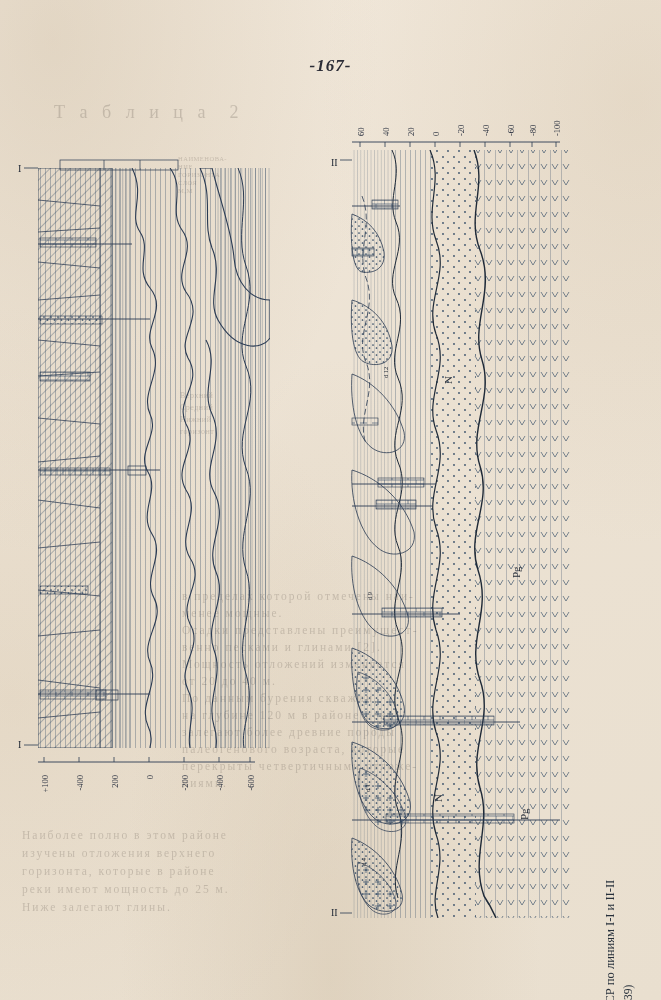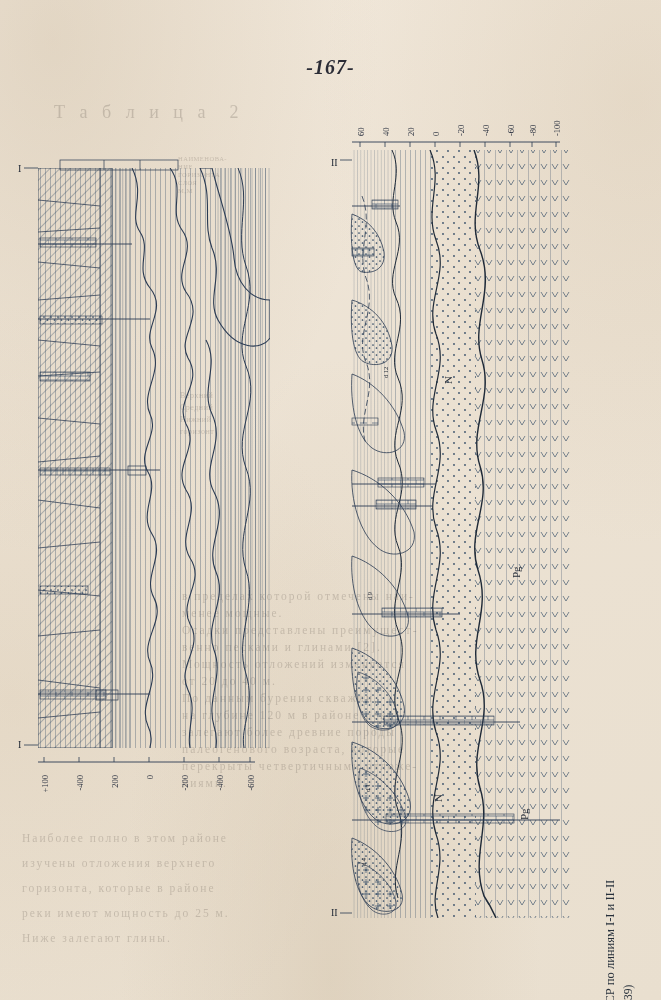--- a/index.html
+++ b/index.html
@@ -34,21 +34,21 @@
   }
   .pagenum {
     position: absolute;
     top: 56px;
     left: 0;
     width: 661px;
     text-align: center;
     font-family: "Liberation Serif", serif;
     font-weight: bold;
     font-style: italic;
-    font-size: 20px;
+    font-size: 17px;
     letter-spacing: 1px;
     color: #2b2c36;
   }
   
   .ghost {
     position: absolute;
     color: rgba(120,110,100,0.30);
     font-family: "Liberation Serif", serif;
     font-size: 11.5px;
     letter-spacing: 2px;
@@ -116,21 +116,21 @@
 венно песками и глинами [2].
 Мощность отложений изменяется
 от 20 до 40 м.
 По данным бурения скважин,
 на глубине 120 м в районе реки
 залегают более древние породы
 палеогенового возраста, которые
 перекрыты четвертичными отложе-
 ниями.</div>
 
-  <div class="ghost" style="left:22px; top:826px; line-height:25px;">Наиболее полно в этом районе
+  <div class="ghost" style="left:22px; top:826px; line-height:18px;">Наиболее полно в этом районе
 изучены отложения верхнего
 горизонта, которые в районе
 реки имеют мощность до 25 м.
 Ниже залегают глины.</div>
 
   <div class="ghost" style="left:178px; top:155px; font-size:6.5px; letter-spacing:0.5px; line-height:8px;">НАИМЕНОВА-
 НИЕ
 ГОРИЗОНТА
 СЛОЯ
 М,М</div>

